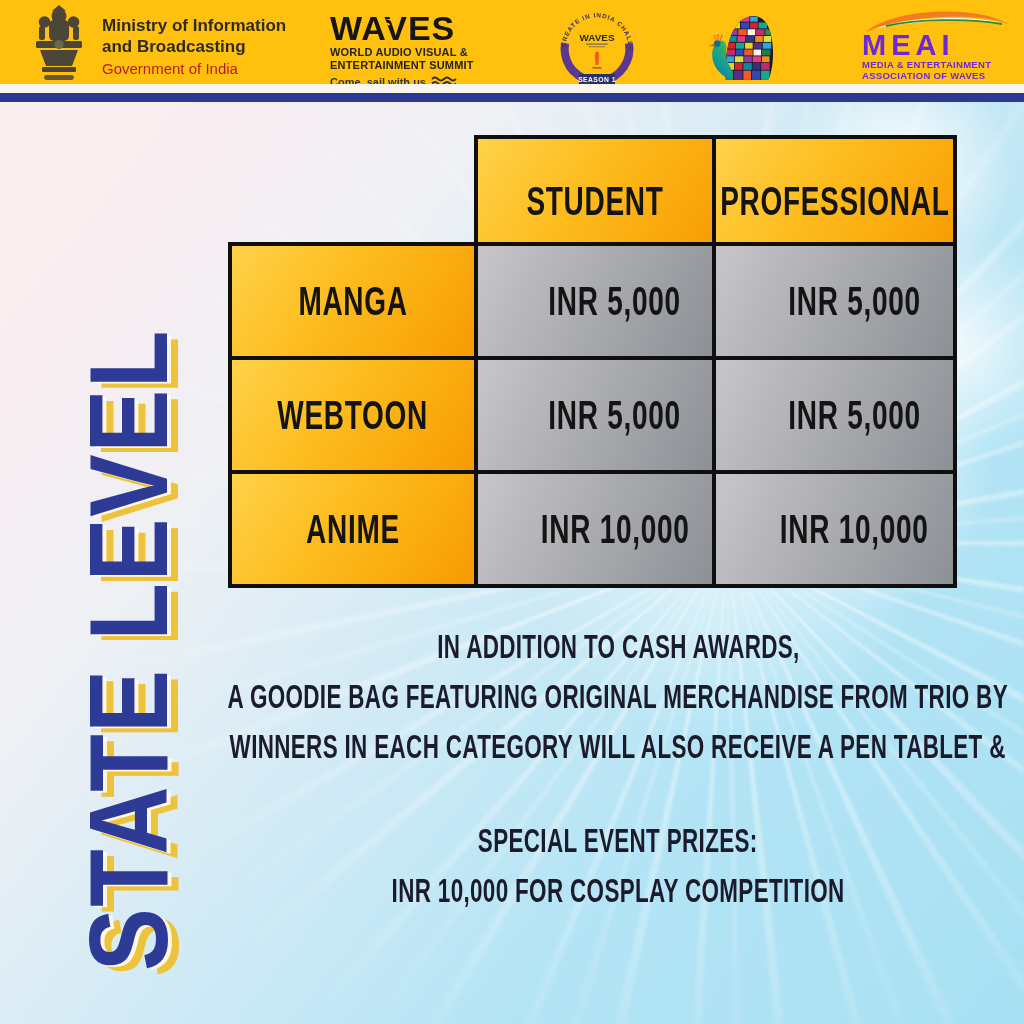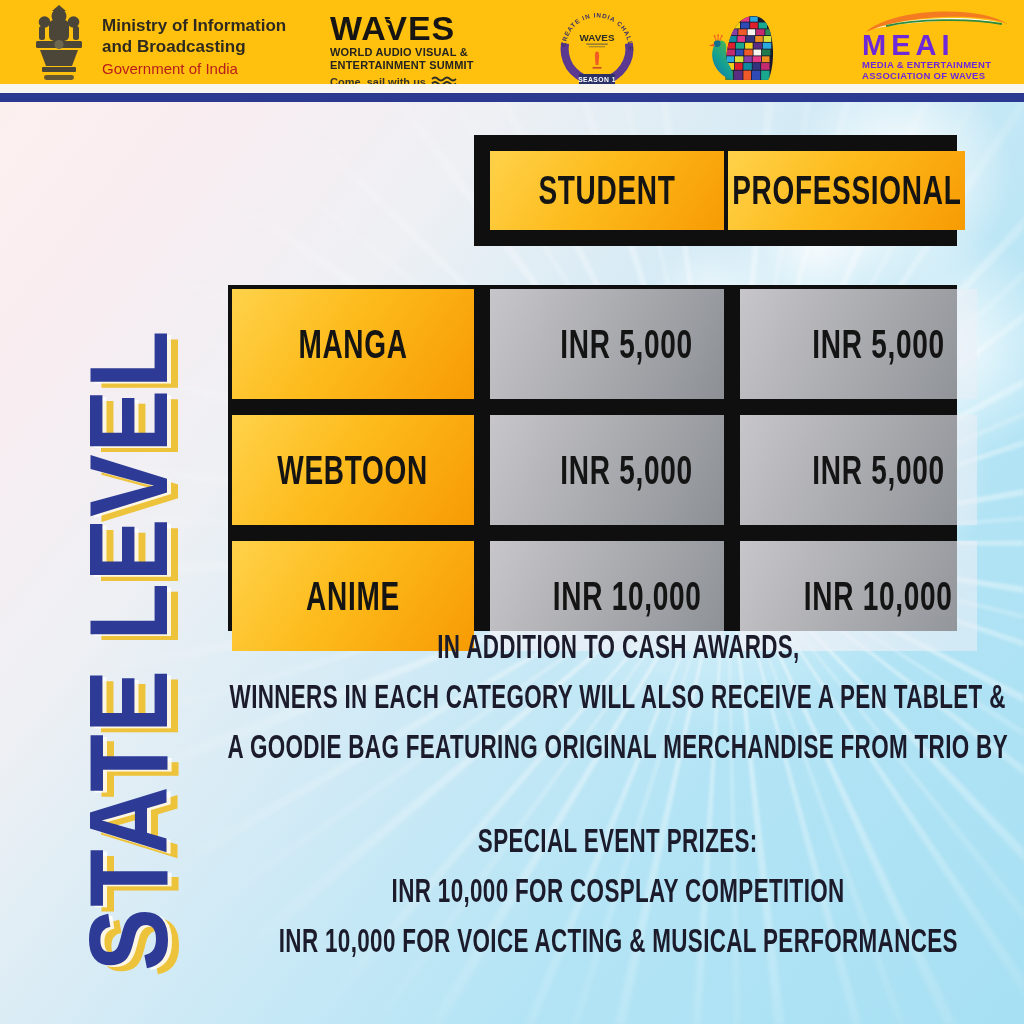--- a/index.html
+++ b/index.html
@@ -40,24 +40,24 @@
   .meai{position:absolute;left:862px;top:6px;width:156px;color:#6d28d9;}
   .meai .t{font-weight:bold;font-size:29px;letter-spacing:5px;line-height:28px;margin-top:-6px;}
   .meai .s1{font-weight:bold;font-size:9.5px;line-height:11px;letter-spacing:.3px;}
   .meai .s2{font-weight:bold;font-size:9.5px;line-height:11px;letter-spacing:.3px;}
   
   .side-title{position:absolute;left:128px;top:650px;white-space:nowrap;
     transform:translate(-50%,-50%) rotate(-90deg) scaleX(.84);
     font-size:112px;font-weight:bold;letter-spacing:2px;color:#2d3b97;
     text-shadow:-2px 4px 0 rgba(255,255,255,.85), -7px 11px 0 #eec33c;}
   
-  .tbl-head{position:absolute;left:474px;top:135px;width:483px;height:111px;background:#0f0f0f;
-    display:grid;grid-template-columns:234px 237px;gap:4px;padding:16px;box-sizing:border-box;}
+  .tbl-head{position:absolute;left:474px;top:135px;width:483px;height:132px;background:#0f0f0f;
+    display:grid;grid-template-columns:234px 237px;gap:4px;padding:4px;box-sizing:border-box;}
   .tbl-body{position:absolute;left:228px;top:242px;width:729px;height:346px;background:#0f0f0f;
-    display:grid;grid-template-columns:242px 234px 237px;grid-template-rows:110px 110px 110px;gap:16px;padding:4px;box-sizing:border-box;margin-top:43px;}
+    display:grid;grid-template-columns:242px 234px 237px;grid-template-rows:110px 110px 110px;gap:4px;padding:4px;box-sizing:border-box;}
   .cell{display:flex;align-items:center;justify-content:center;overflow:hidden;}
   .cell-orange{background:linear-gradient(125deg,#ffd24a 0%,#fdbb1c 45%,#f79b03 100%);}
   .cell-val{background:linear-gradient(115deg,rgba(245,243,248,.8),rgba(231,238,246,.58));padding-left:40px;}
   .cell span{font-weight:bold;font-size:40px;color:#141414;letter-spacing:1px;}
   .cnd{display:inline-block;white-space:nowrap;transform:scaleX(.7);transform-origin:50% 50%;}
   
   .note{position:absolute;left:232px;width:772px;color:#1b1b2b;}
   .note .ln{height:50px;display:flex;align-items:center;justify-content:center;}
   .note .ln span{font-weight:bold;font-size:33px;letter-spacing:.5px;}
   .note .cnd{transform:scaleX(.68);}
@@ -263,31 +263,28 @@
     <div class="cell cell-val">
       <span class="cnd">INR 10,000</span>
     </div>
   </div>
 
   <div class="note note-awards">
     <div class="ln">
         <span class="cnd">IN ADDITION TO CASH AWARDS,</span>
       </div>
     <div class="ln">
+        <span class="cnd">A GOODIE BAG FEATURING ORIGINAL MERCHANDISE FROM TRIO BY</span>
+      </div>
+    <div class="ln">
         <span class="cnd">WINNERS IN EACH CATEGORY WILL ALSO RECEIVE A PEN TABLET &amp;</span>
       </div>
-    <div class="ln">
-        <span class="cnd">A GOODIE BAG FEATURING ORIGINAL MERCHANDISE FROM TRIO BY</span>
-      </div>
   </div>
 
   <div class="note note-special">
     <div class="ln">
         <span class="cnd">SPECIAL EVENT PRIZES:</span>
       </div>
     <div class="ln">
         <span class="cnd">INR 10,000 FOR COSPLAY COMPETITION</span>
       </div>
-    <div class="ln">
-        <span class="cnd">INR 10,000 FOR VOICE ACTING &amp; MUSICAL PERFORMANCES</span>
-      </div>
   </div>
 </div>
 
 </body></html>

